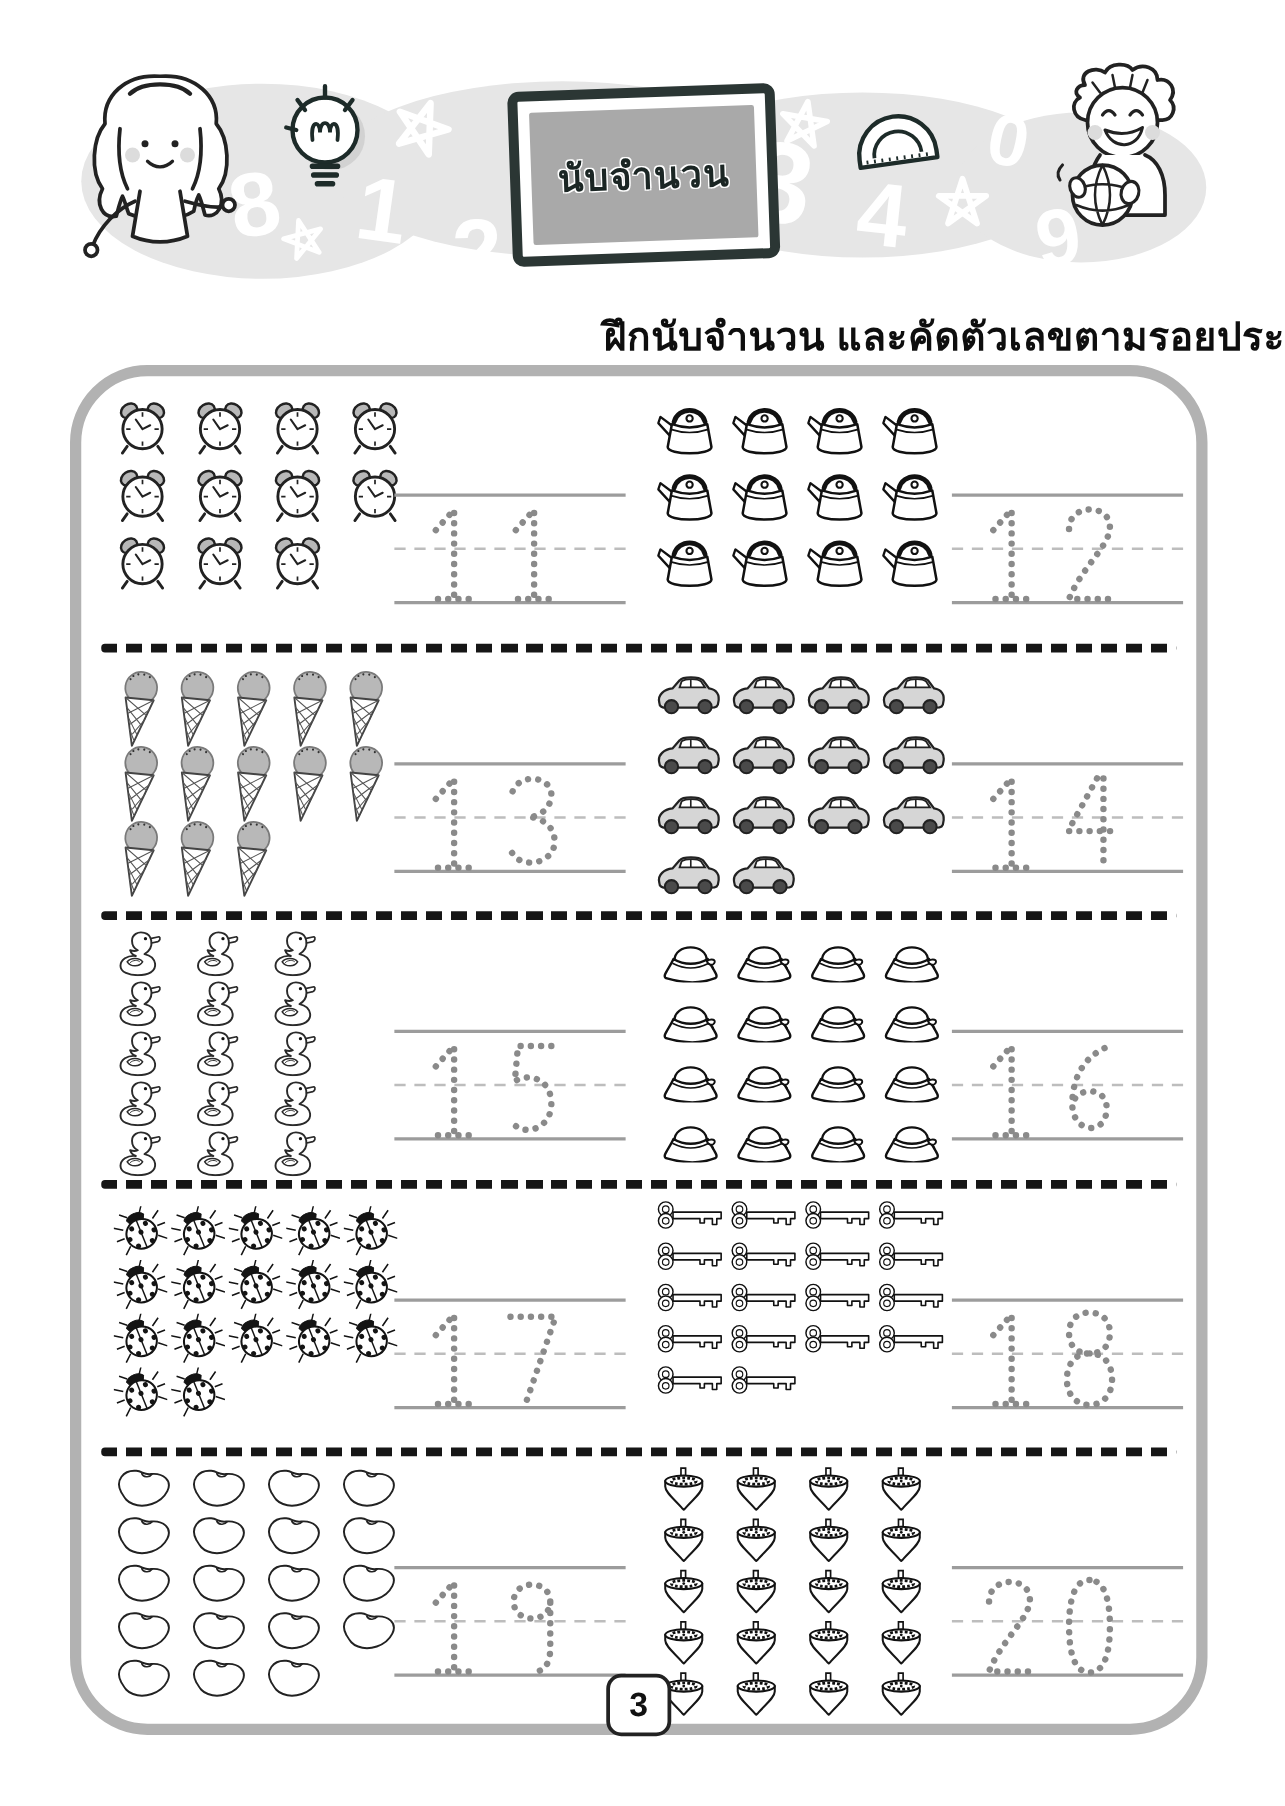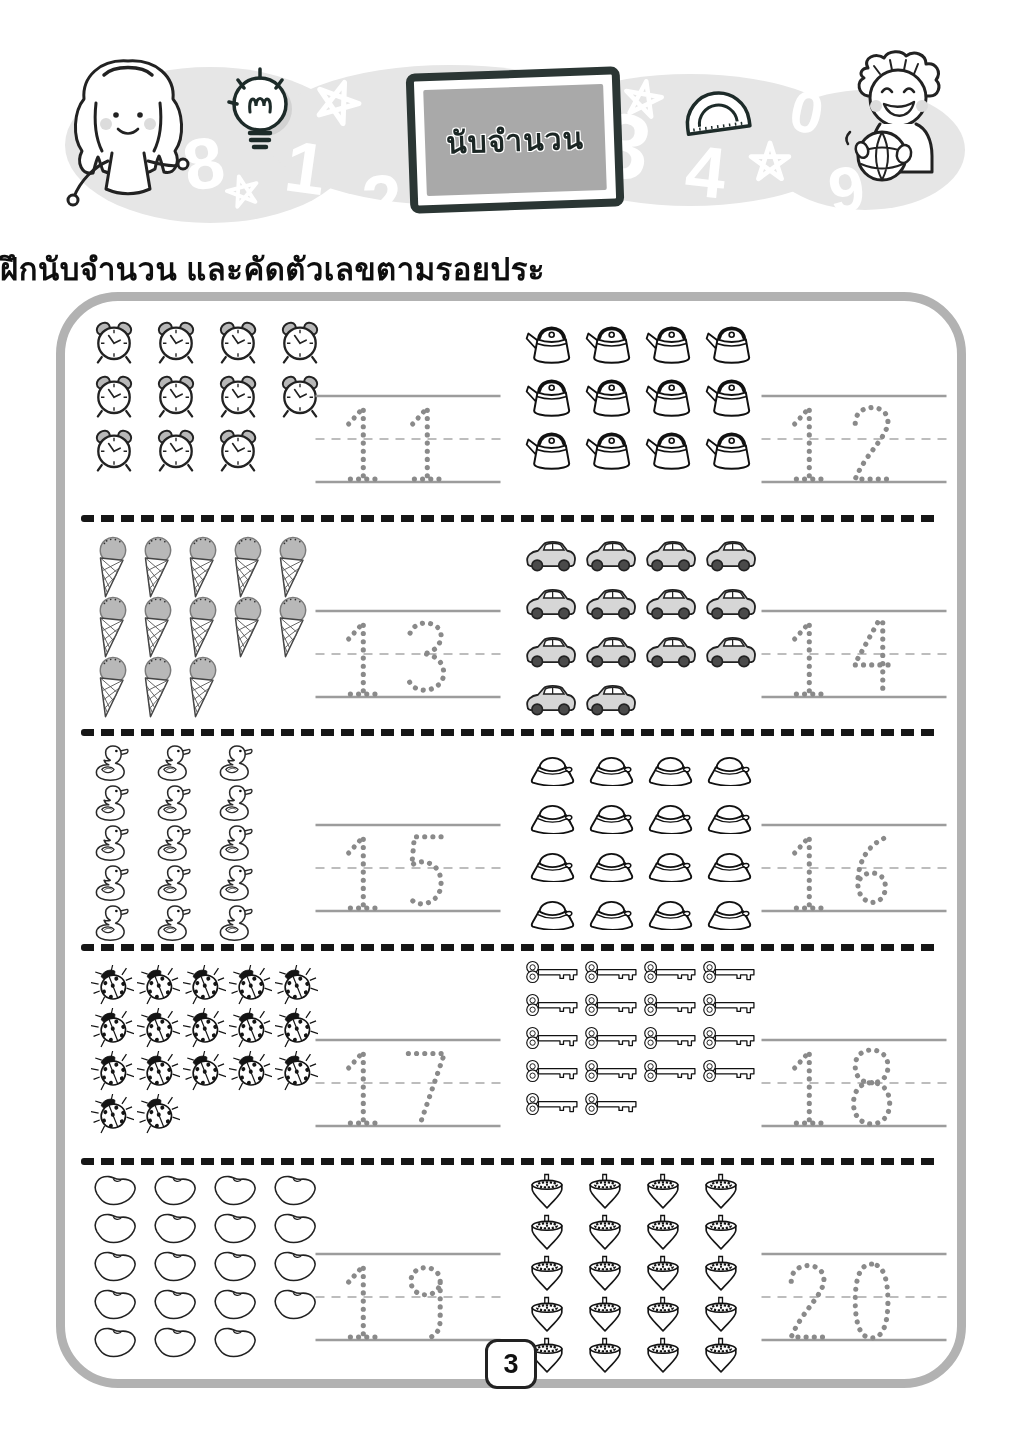--- a/index.html
+++ b/index.html
@@ -13,21 +13,21 @@
   .chalkboard{
     position:absolute;left:408px;top:70px;width:214px;height:140px;
     transform:rotate(-2deg);background:#fff;border:8px solid #2b3634;
     border-radius:9px;padding:9px;box-sizing:border-box;
   }
   .board-inner{width:100%;height:100%;background:#a9a9a9;display:flex;
     align-items:center;justify-content:center;border-radius:2px;}
   .board-text{font-size:30px;font-weight:bold;color:#1b2624;letter-spacing:1px;
     text-shadow:-1px -1px 0 #fff,1px -1px 0 #fff,-1px 1px 0 #fff,1px 1px 0 #fff;}
   
-  .instruction{position:absolute;top:244px;left:0;width:100%;text-align:left;
+  .instruction{position:absolute;top:244px;left:0;width:100%;text-align:right;
     font-size:31px;font-weight:bold;color:#0e0e0e;letter-spacing:.5px;}
   
   .frame{position:absolute;left:56px;top:292px;width:910px;height:1096px;
     border:9px solid #b2b2b2;border-radius:62px;box-sizing:border-box;padding:6px 0;}
   #rows{display:flex;flex-direction:column;height:100%;}
   .wrow{flex:1;display:flex;min-height:0;}
   .sep{flex:none;height:7px;margin:0 16px;border-radius:3px;
     background:repeating-linear-gradient(90deg,#161616 0 13px,transparent 13px 20px);}
   .cell{flex:1;display:flex;min-width:0;}
   .items{flex:1;display:flex;flex-direction:column;padding:14px 0 0 26px;min-width:0;}

